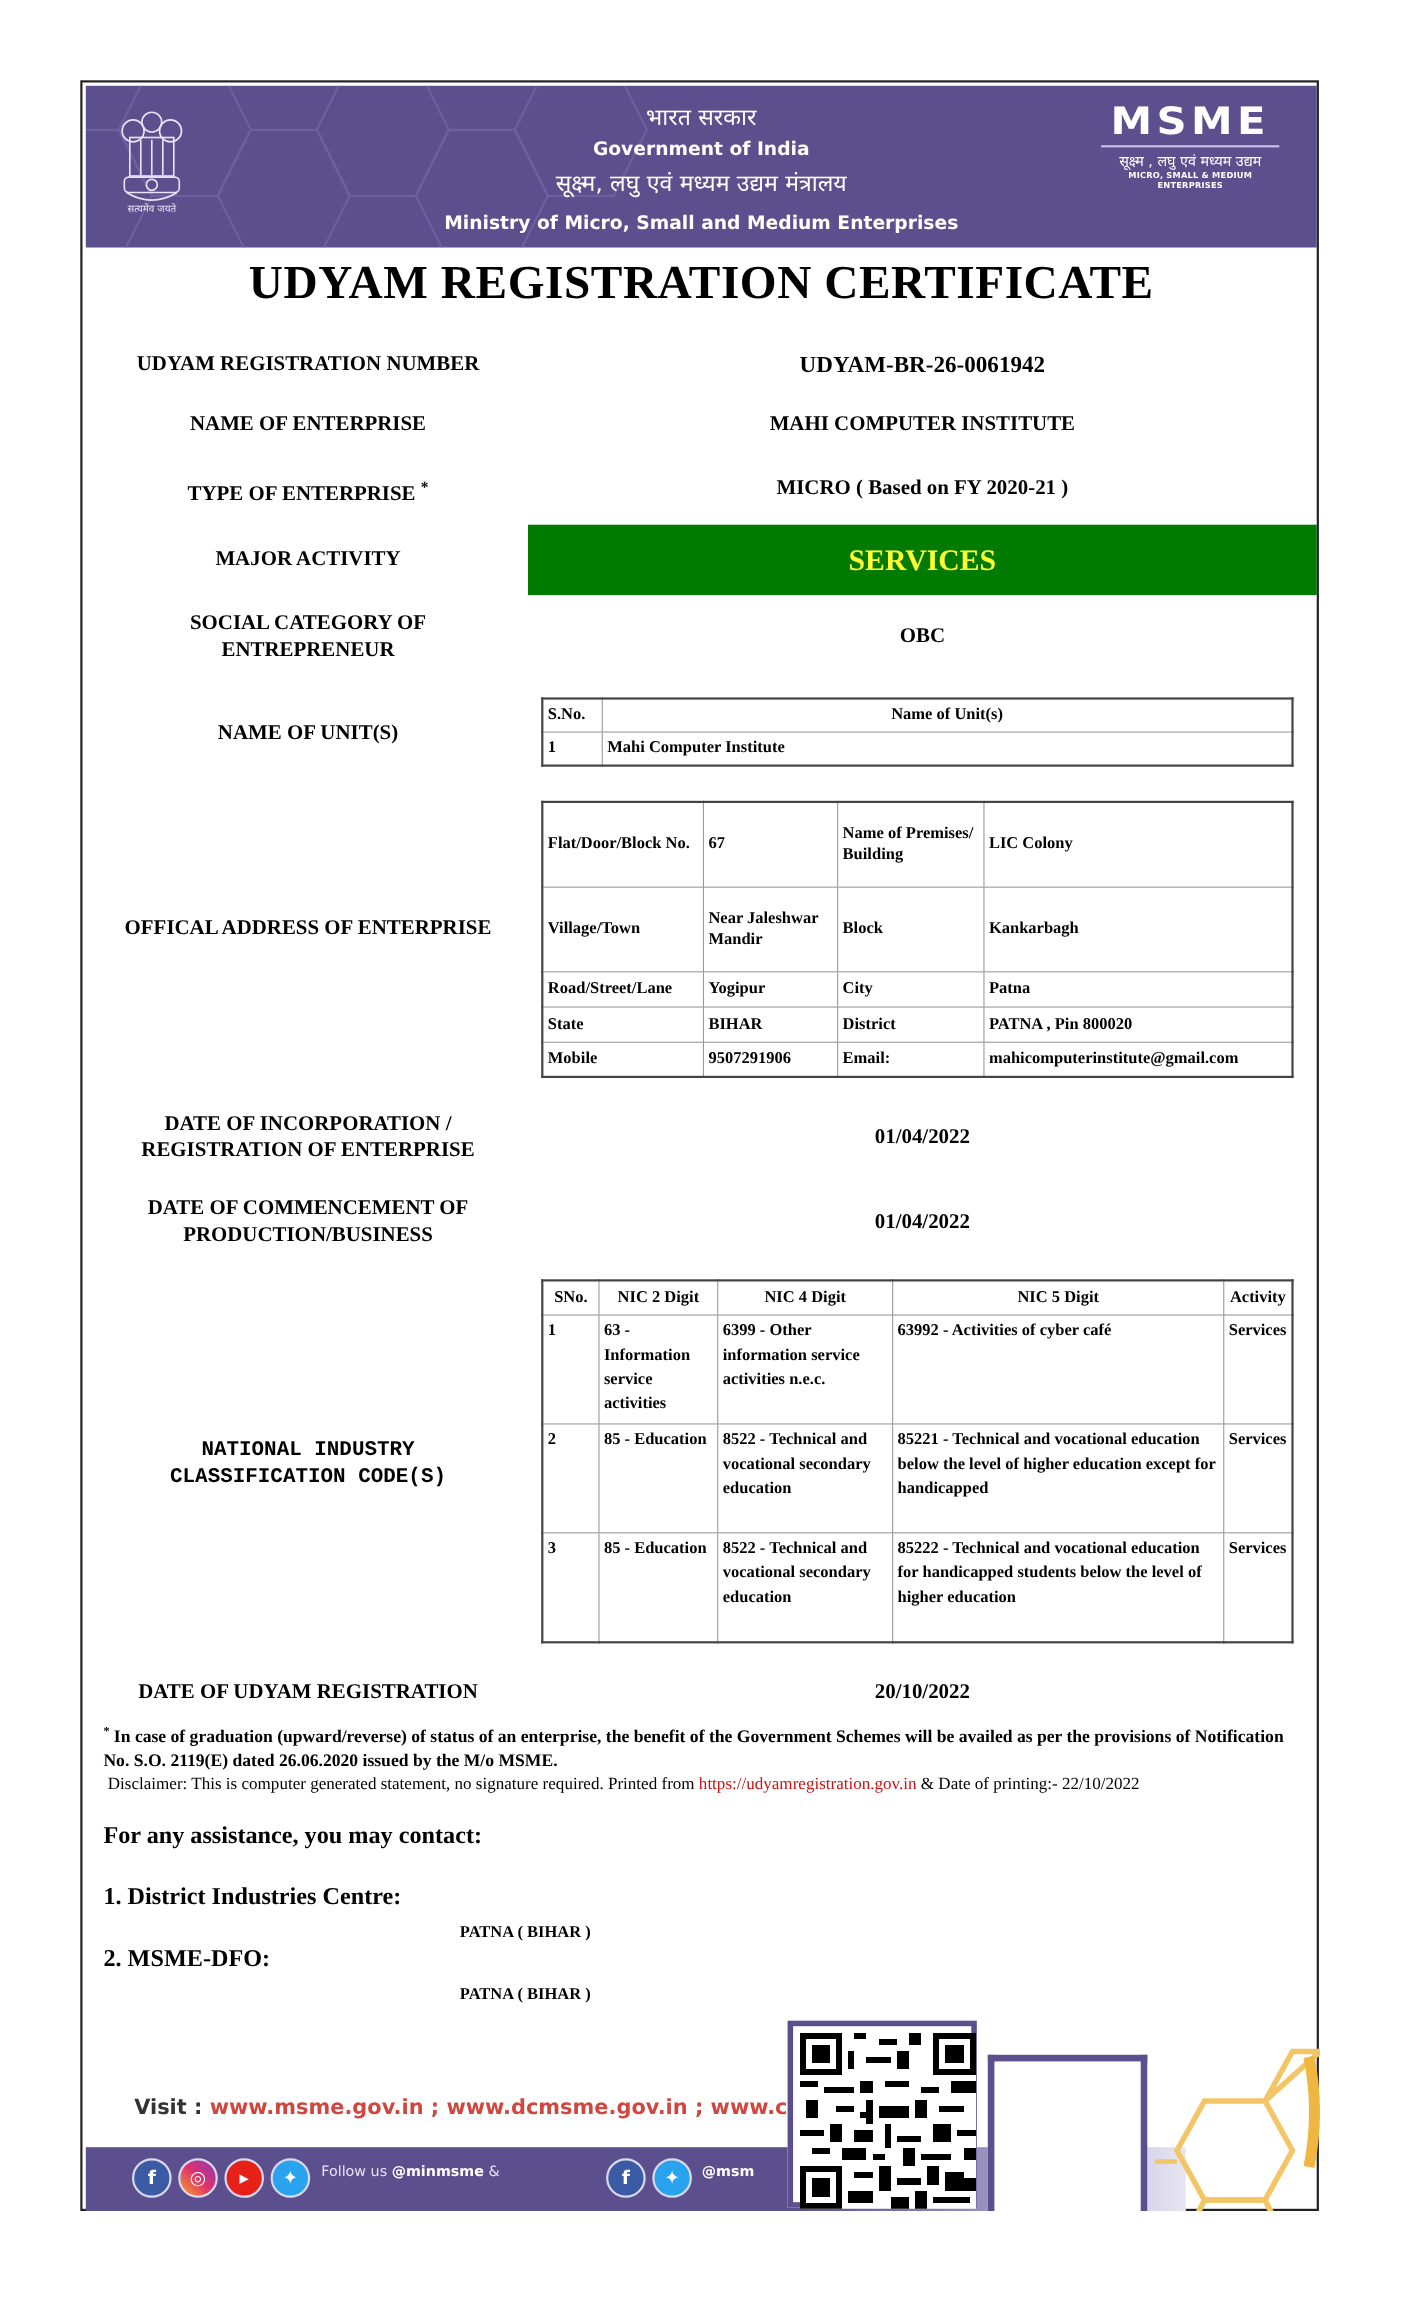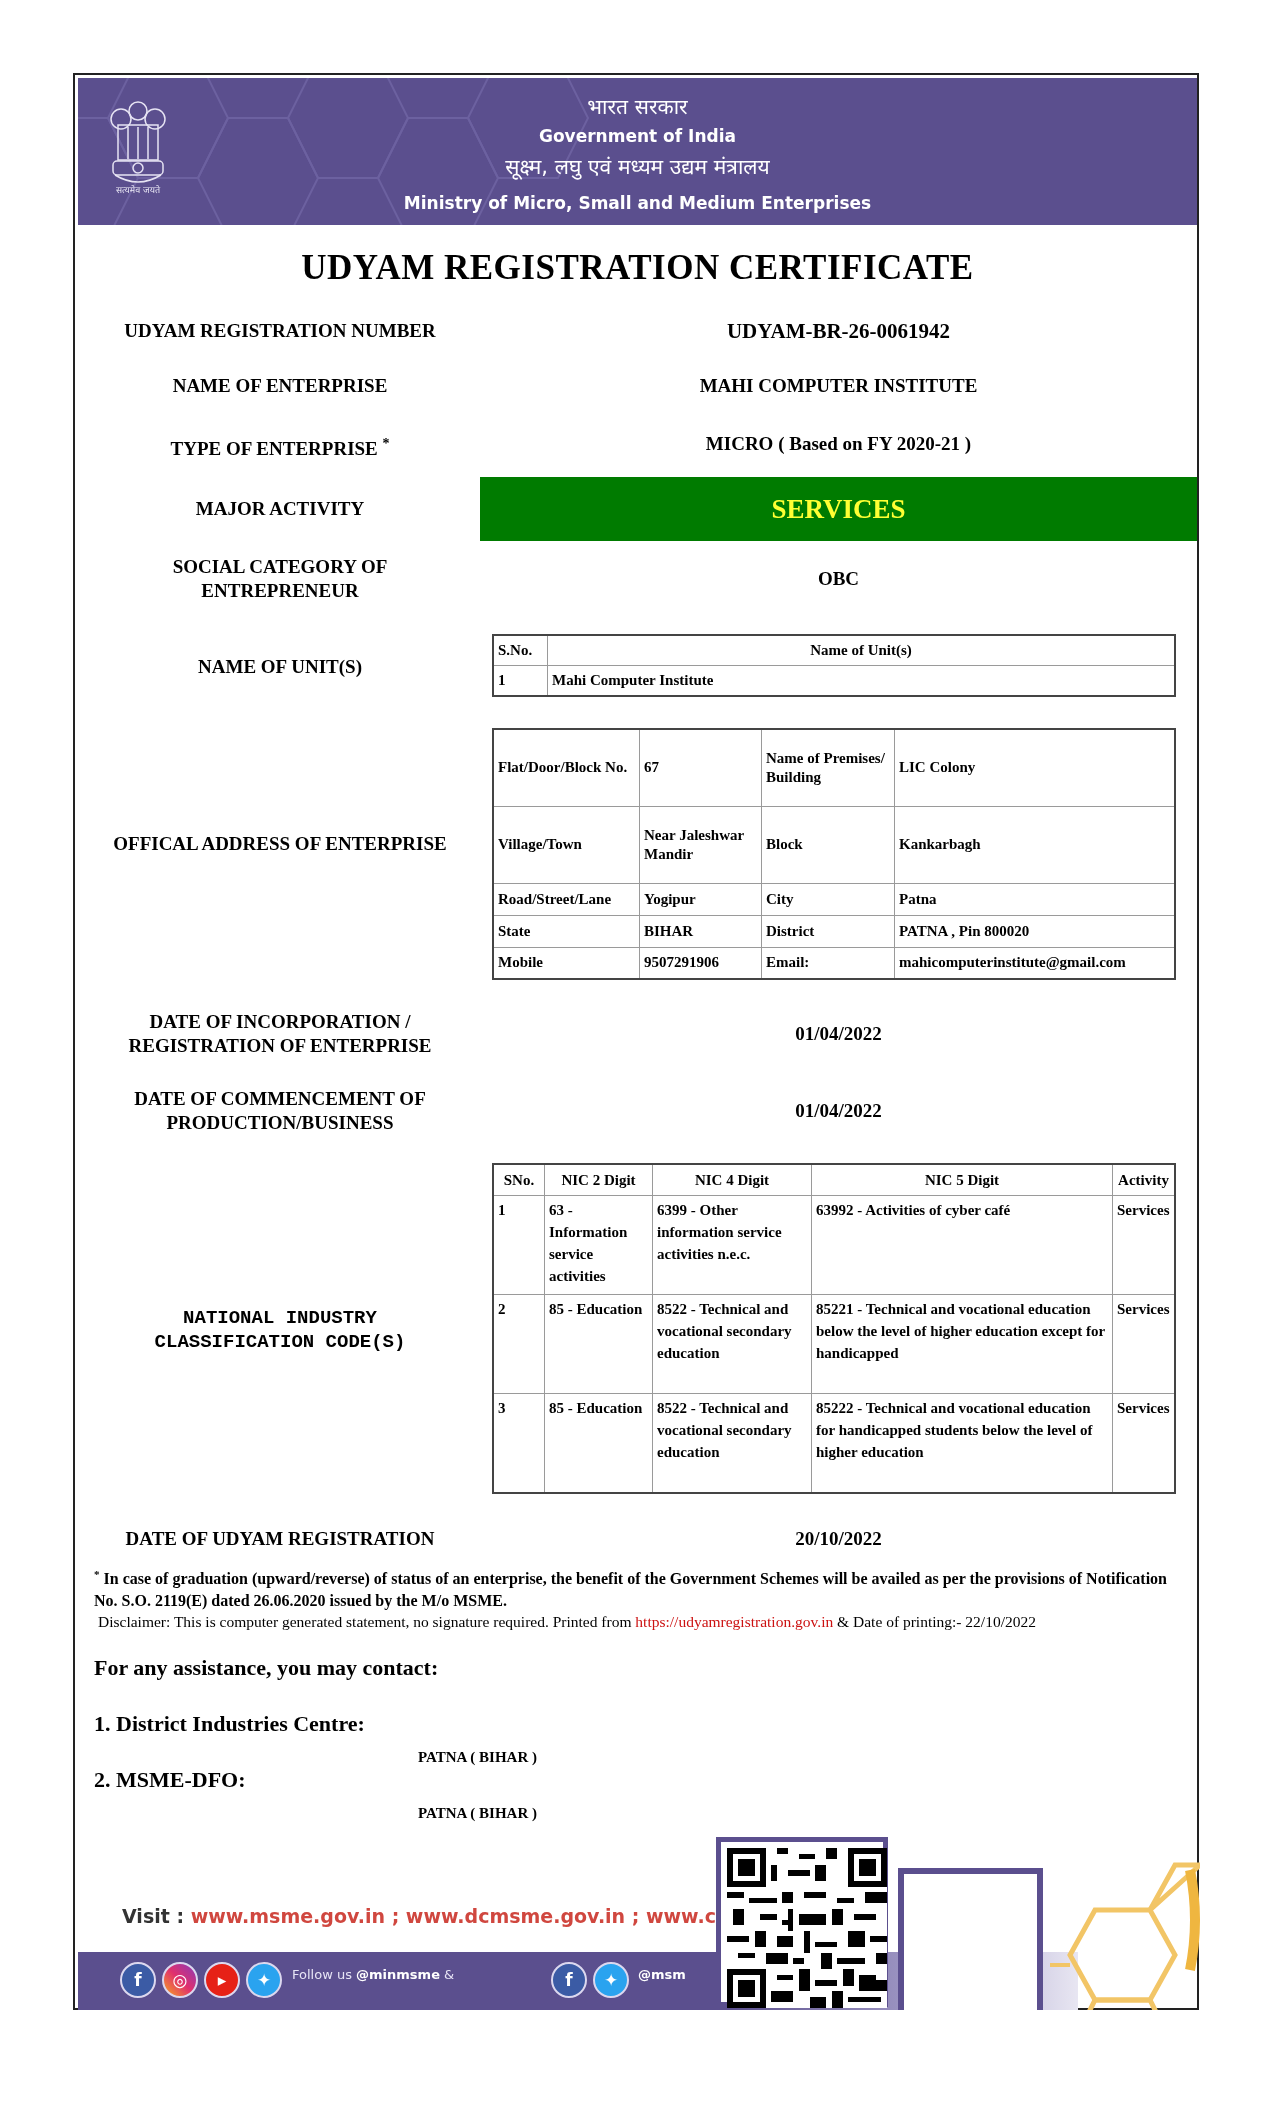--- a/index.html
+++ b/index.html
@@ -22,22 +22,22 @@
   .bt-hindi2 { top:74px; font-size:21px; }
   .bt-eng2 { top:115px; font-size:17px; font-weight:bold; }
   .msme-logo { position:absolute; right:30px; top:12px; width:170px; text-align:center; color:#fff; }
   .msme-letters { font-family:"DejaVu Sans", sans-serif; font-weight:bold; font-size:38px;
                   letter-spacing:4px; line-height:40px; transform:scaleY(0.9); }
   .msme-rule { height:2px; background:#c7c1e8; margin:2px 4px 3px; }
   .msme-hindi { font-family:"DejaVu Sans", sans-serif; font-size:13px; }
   .msme-eng { font-family:"DejaVu Sans", sans-serif; font-size:7.5px; font-weight:bold; letter-spacing:0.2px; }
 
   
-  .title { position:absolute; left:78px; top:248px; width:1119px; text-align:center;
-           font-size:35px; font-weight:bold; letter-spacing:0.5px; }
+  .title { position:absolute; left:78px; top:233px; width:1119px; text-align:center;
+           font-size:43px; font-weight:bold; letter-spacing:0.5px; }
 
   .lbl { position:absolute; left:90px; width:380px; text-align:center; font-weight:bold;
          font-size:19px; line-height:24px; }
   .val { position:absolute; left:480px; width:717px; text-align:center; font-weight:bold;
          font-size:19px; line-height:24px; }
   .star { font-size:14px; vertical-align:super; }
 
   .services-bar { position:absolute; left:480px; top:477px; width:717px; height:64px;
                   background:#007b00; color:#ffff33; text-align:center; font-size:27px;
                   font-weight:bold; line-height:64px; }
@@ -115,20 +115,26 @@
       <path d="M12 78 Q35 92 58 78"></path>
     </g>
   </svg>
   <div class="emblem-motto">सत्यमेव जयते</div>
 
   <div class="banner-text bt-hindi1">भारत सरकार</div>
   <div class="banner-text bt-eng1">Government of India</div>
   <div class="banner-text bt-hindi2">सूक्ष्म, लघु एवं मध्यम उद्यम मंत्रालय</div>
   <div class="banner-text bt-eng2">Ministry of Micro, Small and Medium Enterprises</div>
 
+  <div class="msme-logo">
+    <div class="msme-letters">MSME</div>
+    <div class="msme-rule"></div>
+    <div class="msme-hindi">सूक्ष्म , लघु एवं मध्यम उद्यम</div>
+    <div class="msme-eng">MICRO, SMALL &amp; MEDIUM ENTERPRISES</div>
+  </div>
 </div>
 
 <div class="title">UDYAM REGISTRATION CERTIFICATE</div>
 
 <div class="lbl" style="top:319px;">UDYAM REGISTRATION NUMBER</div>
 <div class="val" style="top:319px; font-size:21px;">UDYAM-BR-26-0061942</div>
 
 <div class="lbl" style="top:374px;">NAME OF ENTERPRISE</div>
 <div class="val" style="top:374px;">MAHI COMPUTER INSTITUTE</div>
 

